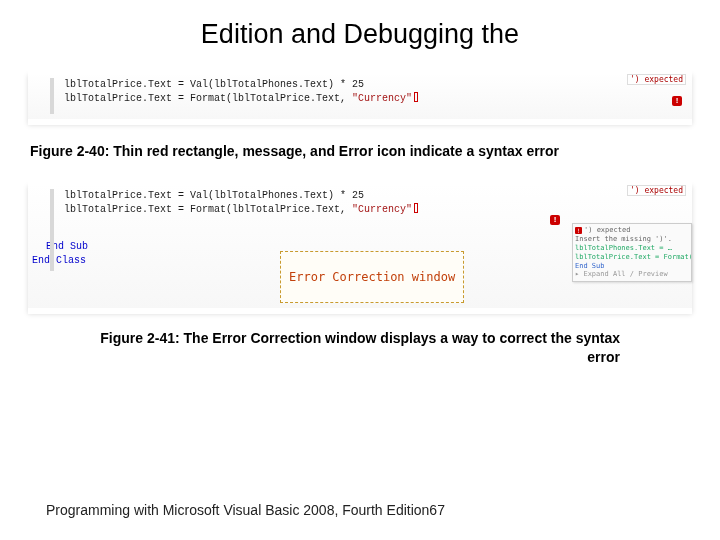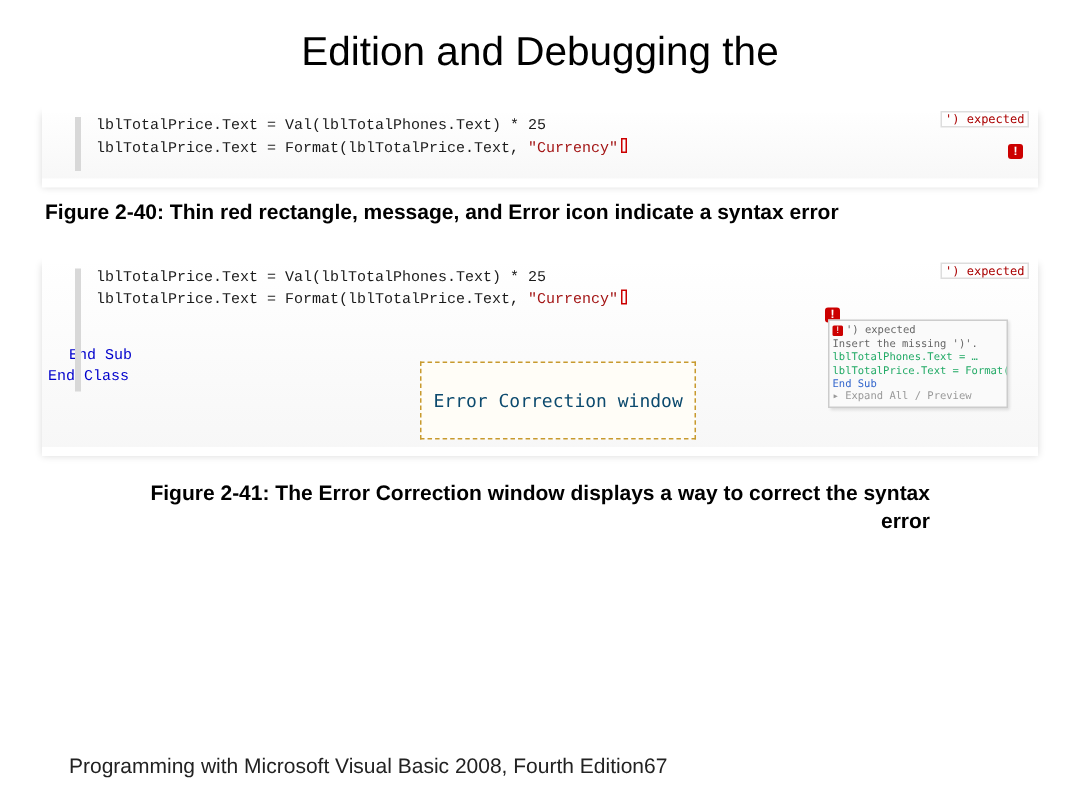--- a/index.html
+++ b/index.html
@@ -81,34 +81,34 @@
     text-align: center;
     line-height: 10px;
     border-radius: 2px;
   }
   .caption {
     font-size: 14px;
     font-weight: 700;
     text-align: left;
     line-height: 1.35;
   }
-  .caption-1 { margin: 10px 0 22px 30px; }
+  .caption-1 { margin: 20px 0 22px 30px; }
   .caption-2 { text-align: right; margin: 18px auto 42px auto; width: 520px; }
   .correction-label {
     position: absolute;
     border: 1px dashed #c89a2e;
     background: #fffdf7;
     font-family: Consolas, monospace;
     font-size: 12px;
     padding: 18px 8px;
-    color: #0c4a6e;
+    color: #c2410c;
   }
   .panel {
     position: absolute;
-    right: 20px;
+    right: 0;
     width: 120px;
     background: #fafafa;
     border: 1px solid #ccc;
     font-family: Consolas, monospace;
     font-size: 7px;
     color: #666;
     padding: 2px;
     line-height: 1.25;
     box-shadow: 1px 1px 2px rgba(0,0,0,0.12);
     overflow: hidden;

